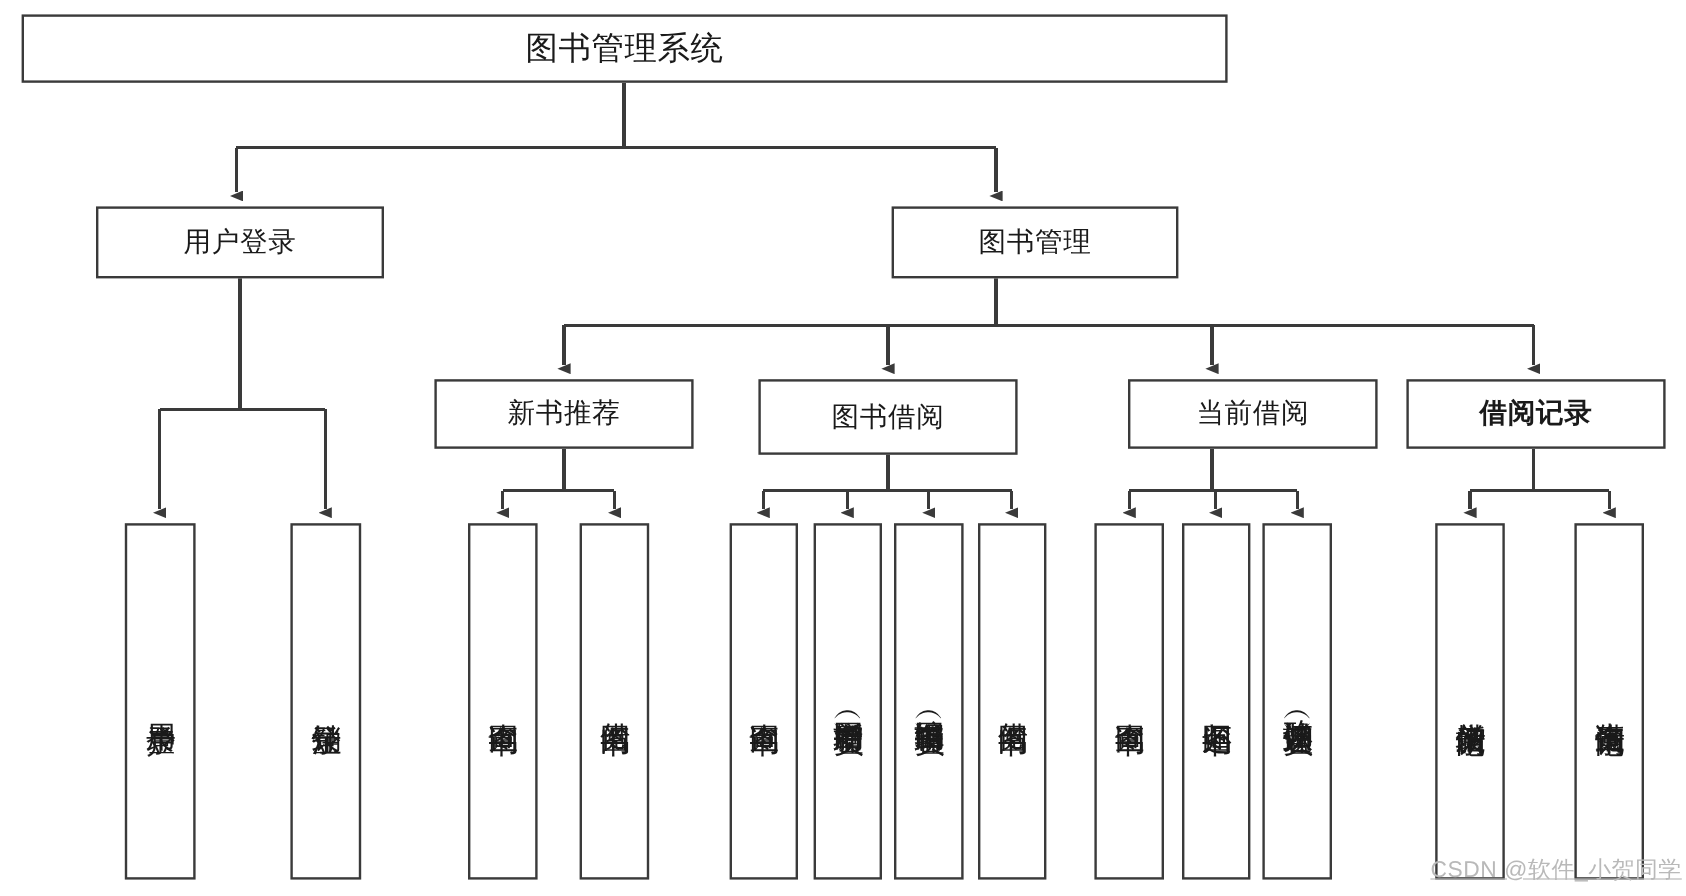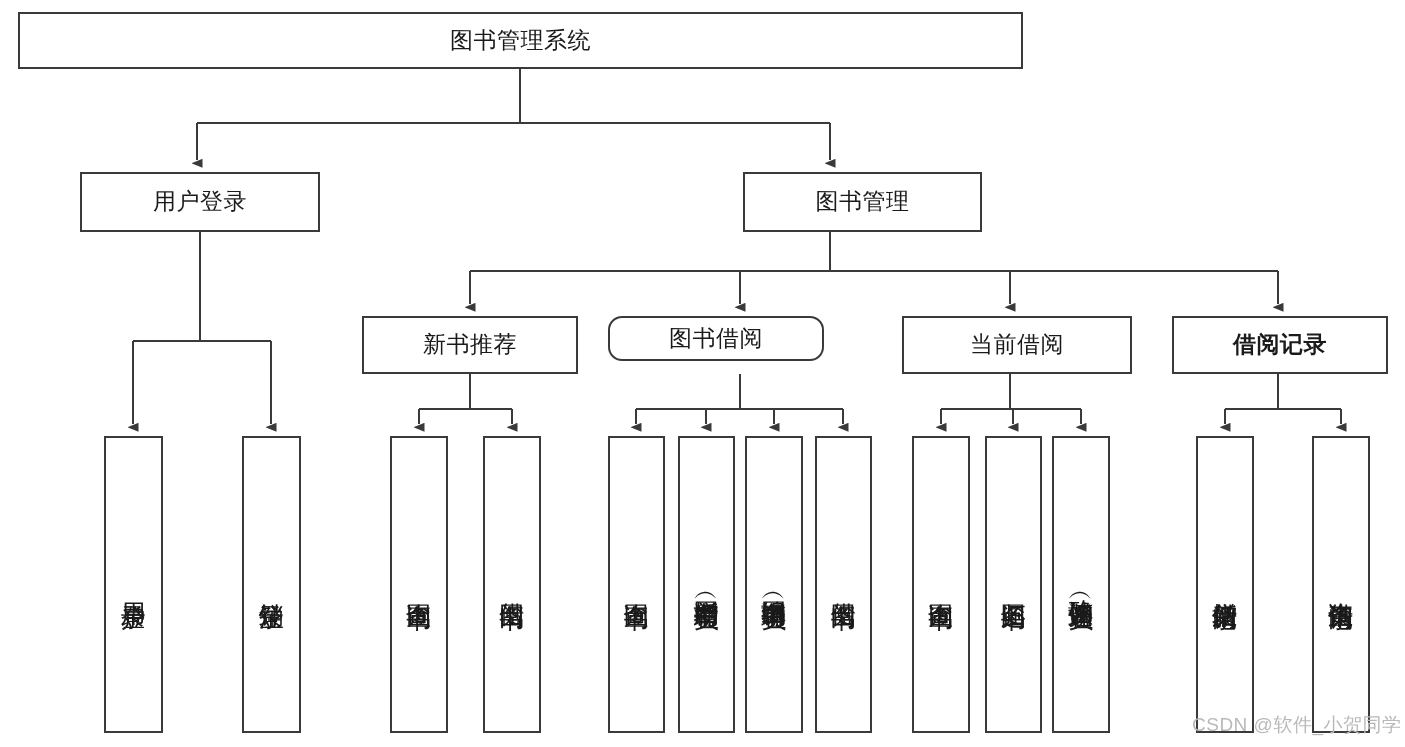--- a/index.html
+++ b/index.html
@@ -42,21 +42,21 @@
     line-height: 1.18;
     color: #1a1a1a;
   }
   
   .node.horiz .label {
     writing-mode: horizontal-tb;
     font-size: 23px;
     letter-spacing: 0.5px;
   }
   .node.root .label {
-    font-size: 23px;
+    font-size: 27px;
     text-align: right;
   }
   
   .node.vert {
     padding: 6px 0;
   }
   .node.vert .label {
     writing-mode: vertical-rl;
     text-orientation: upright;
     font-size: 25px;
@@ -65,20 +65,21 @@
     white-space: nowrap;
     max-height: 100%;
   }
   .watermark {
     position: absolute;
     color: #b9b9b9;
     font-size: 19px;
     white-space: nowrap;
     letter-spacing: 0.5px;
     pointer-events: none;
+    text-decoration: underline;
   }
 </style>
 </head>
 <body>
 
 <div id="diagram-root">
 
   <svg id="edges-layer" viewBox="0 0 1405 747" width="1405" height="747" xmlns="http://www.w3.org/2000/svg">
     <defs>
       <marker id="arrow" markerWidth="9" markerHeight="11" refX="1.2" refY="5.5" orient="auto" markerUnits="userSpaceOnUse">
@@ -136,24 +137,24 @@
   <div class="node horiz" id="node-l2-0" style="left: 80px; top: 172px; width: 240px; height: 60px;">
     <span class="label">用户登录</span>
   </div>
   <div class="node horiz" id="node-l2-1" style="left: 711px; top: 172px; width: 239px; height: 60px; margin-left: 32px;">
     <span class="label">图书管理</span>
   </div>
 
   <div class="node horiz" id="node-l3-0" style="left: 362px; top: 316px; width: 216px; height: 58px; text-align: center;">
     <span class="label">新书推荐</span>
   </div>
-  <div class="node horiz" id="node-l3-1" style="left: 608px; top: 316px; width: 216px; height: 45px; border-radius: 14px;">
+  <div class="node horiz" id="node-l3-1" style="left: 632px; top: 316px; width: 216px; height: 63px;">
     <span class="label">图书借阅</span>
   </div>
-  <div class="node horiz" id="node-l3-2" style="left: 902px; top: 316px; width: 230px; height: 58px;">
+  <div class="node horiz" id="node-l3-2" style="left: 940px; top: 316px; width: 208px; height: 58px;">
     <span class="label">当前借阅</span>
   </div>
   <div class="node horiz" id="node-l3-3" style="left: 1172px; top: 316px; width: 216px; height: 58px; font-weight: bold;">
     <span class="label">借阅记录</span>
   </div>
 
   <div class="node vert" id="node-leaf-0" style="left: 104px; top: 436px; width: 59px; height: 297px;">
     <span class="label">用户登录</span>
   </div>
   <div class="node vert" id="node-leaf-1" style="left: 242px; top: 436px; width: 59px; height: 297px;">

